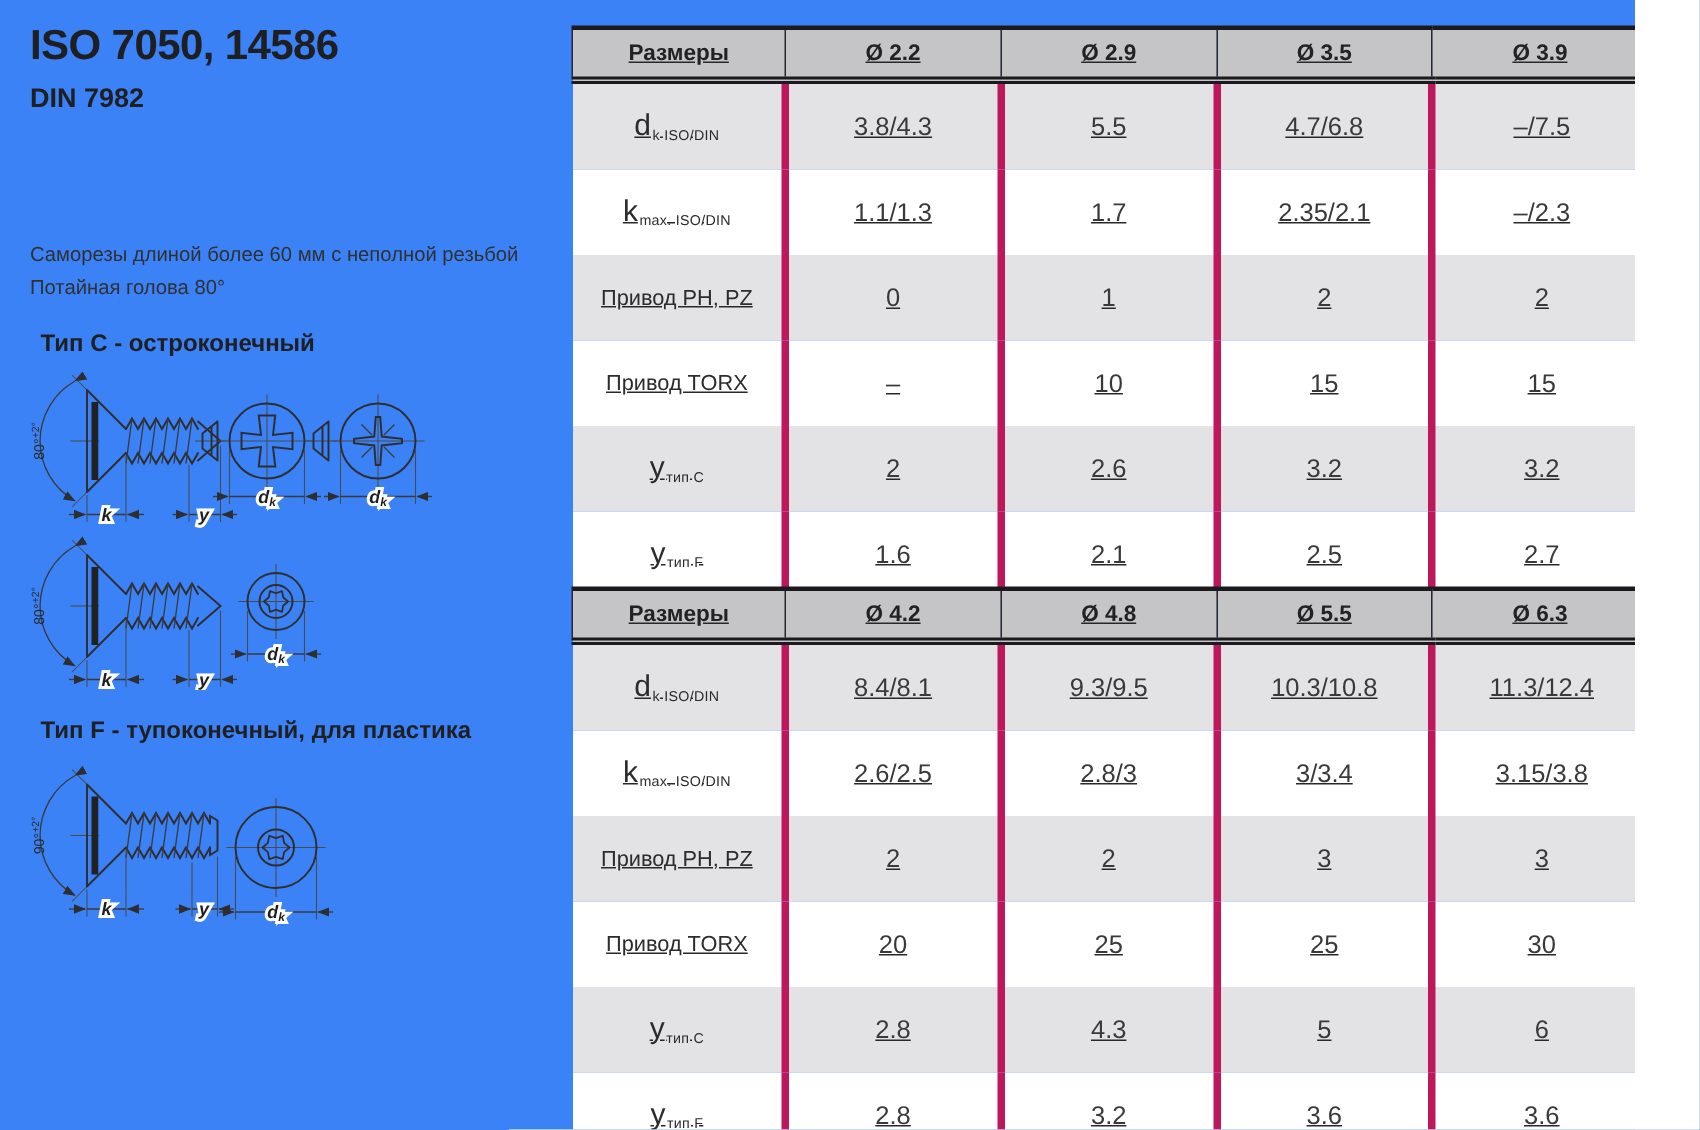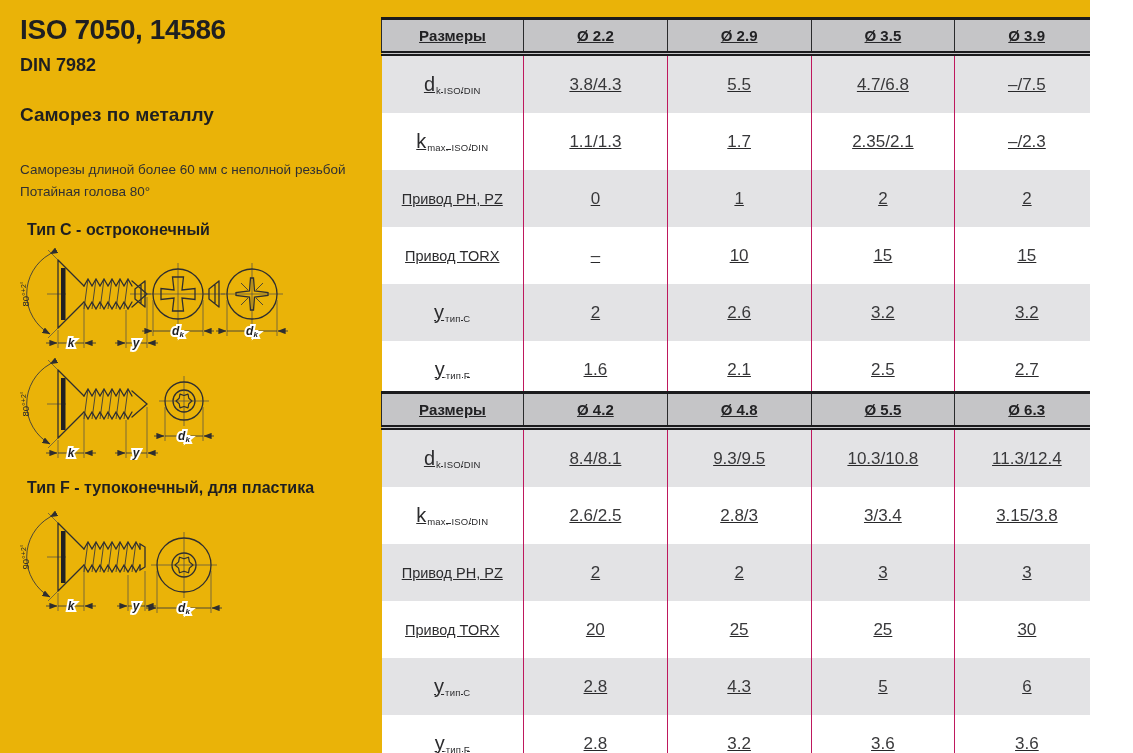--- a/index.html
+++ b/index.html
@@ -1,16 +1,16 @@
 <!DOCTYPE html>
 <html><head>
 <meta charset="utf-8">
 <style>
   html,body{margin:0;padding:0;background:#ffffff;}
-  #page{position:relative;width:1090px;height:753px;background:#eab308;overflow:hidden;
+  #page{position:relative;width:1090px;height:753px;background:#3b82f6;overflow:hidden;
         font-family:"Liberation Sans",sans-serif;color:#28282a;}
   
   .abs{position:absolute;}
   #page-title{left:20px;top:14px;font-size:28px;font-weight:700;letter-spacing:-0.4px;color:#1f1f21;}
   #din-subtitle{left:20px;top:55px;font-size:18px;font-weight:700;color:#1f1f21;}
   #product-name{left:20px;top:103px;font-size:19px;font-weight:700;line-height:1.28;color:#1f1f21;}
   .desc{left:20px;font-size:13.5px;color:#303032;}
   #desc-1{top:162px;}
   #desc-2{top:184px;}
   .type-heading{left:27px;font-size:16px;font-weight:700;color:#1f1f21;}
@@ -27,36 +27,35 @@
   .size-table{position:absolute;left:381px;border-collapse:collapse;table-layout:fixed;width:717px;text-decoration:underline;}
   #table-small{top:17px;}
   #table-large{top:391px;}
   .size-table col.c0{width:142px;}
   .size-table col.cn{width:143.75px;}
   .size-table thead th{background:#c5c5c7;height:29px;font-size:15px;font-weight:700;color:#222224;
       border-top:3px solid #1b1b1d;border-bottom:5px double #1b1b1d;
       border-left:1px solid #2a2a2c;border-right:1px solid #2a2a2c;text-align:center;}
   .size-table tbody td{height:55px;text-align:center;vertical-align:middle;
       font-size:17px;color:#39393b;background:#ffffff;}
-  .size-table tbody td + td{border-left:1px solid #be185d;}
+  .size-table tbody td + td{border-left:5px solid #be185d;}
   .size-table tbody tr.shaded td{background:#e3e3e5;}
   .size-table .rowlabel{font-size:14.5px;color:#2c2c2e;}
   .size-table .rowlabel .main{font-size:14.5px;}
   .size-table .rowlabel.sym .main{font-size:20px;}
   .size-table .rowlabel sub{font-size:9.5px;letter-spacing:0.2px;margin-left:1px;}
 </style>
 </head>
 <body>
 
 <div id="page">
 
   <div id="page-title" class="abs">ISO 7050, 14586</div>
   <div id="din-subtitle" class="abs">DIN 7982</div>
   <div id="product-name" class="abs">
-    <div>Саморез по металлу</div>
   </div>
   <div id="desc-1" class="abs desc">Саморезы длиной более 60 мм с неполной резьбой</div>
   <div id="desc-2" class="abs desc">Потайная голова 80°</div>
   <div id="type-c-heading" class="abs type-heading">Тип C - остроконечный</div>
   <div id="type-f-heading" class="abs type-heading">Тип F - тупоконечный, для пластика</div>
 
   <svg class="abs" style="left:8px;top:248px;" width="340" height="212" viewBox="0 0 340 212">
     <defs>
       <marker id="ar" markerWidth="9" markerHeight="7" refX="8.5" refY="3.5" orient="auto">
         <path d="M0,0 L9,3.5 L0,7 Z" fill="#2e2e30"></path>

